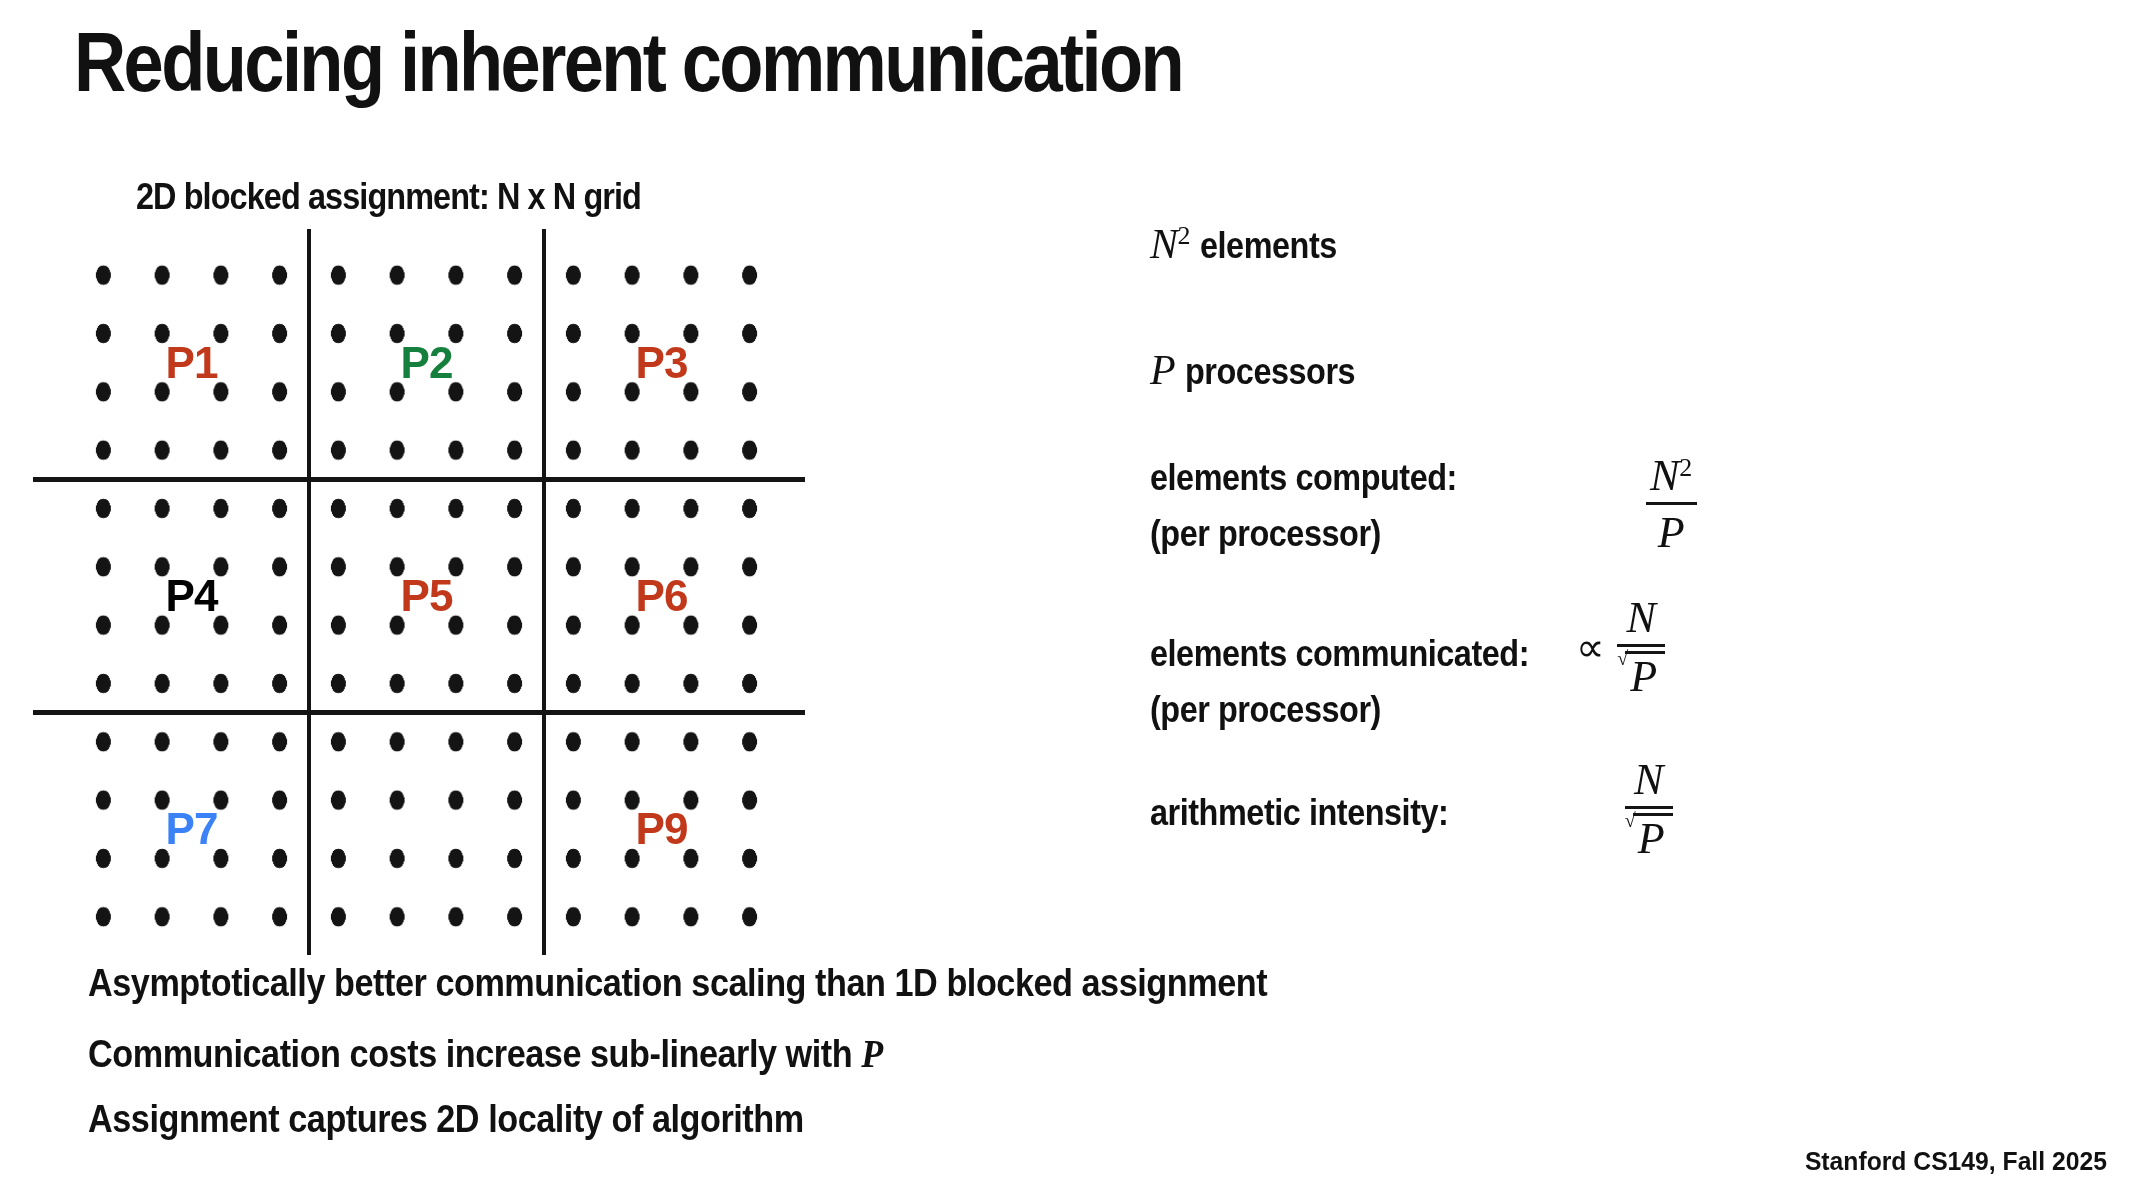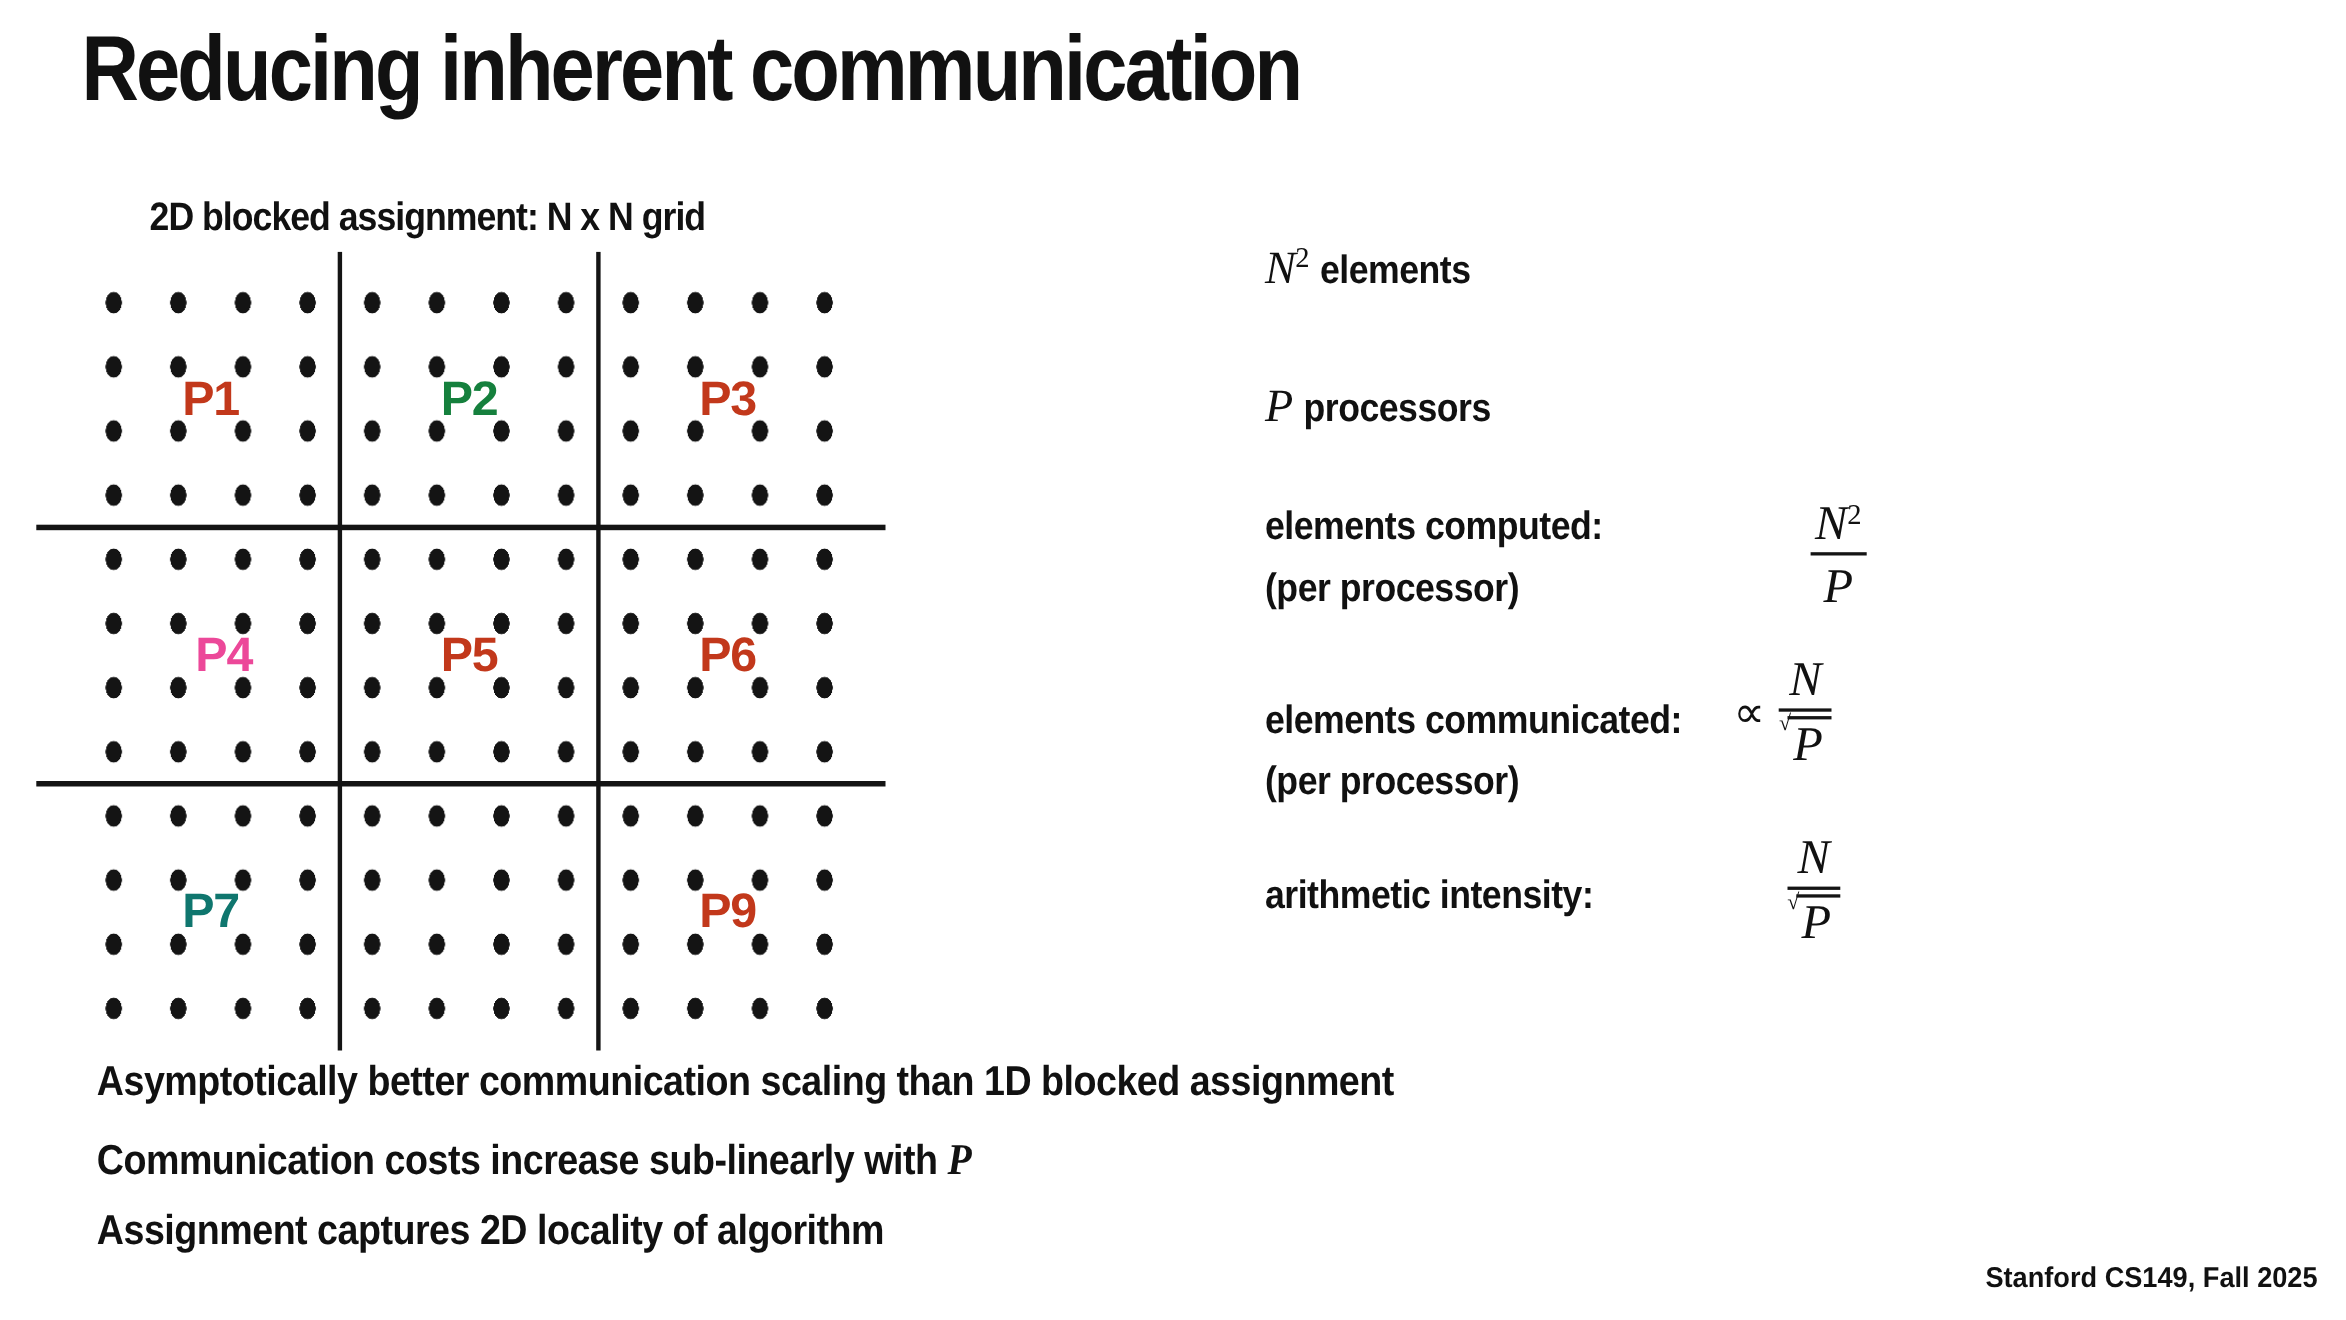--- a/index.html
+++ b/index.html
@@ -62,24 +62,24 @@
 
   <div class="abs dotgrid"></div>
   <div class="abs vline" style="left:307px;"></div>
   <div class="abs vline" style="left:542px;"></div>
   <div class="abs hline" style="top:477px;"></div>
   <div class="abs hline" style="top:710px;"></div>
 
   <div class="abs blockcell" style="left:74px;top:246px;color:#c2381b;">P1</div>
   <div class="abs blockcell" style="left:309px;top:246px;color:#15803d;">P2</div>
   <div class="abs blockcell" style="left:544px;top:246px;color:#c2381b;">P3</div>
-  <div class="abs blockcell" style="left:86px;top:479px;color:#ec4899;">P4</div>
+  <div class="abs blockcell" style="left:74px;top:479px;color:#000000;">P4</div>
   <div class="abs blockcell" style="left:309px;top:479px;color:#c2381b;">P5</div>
   <div class="abs blockcell" style="left:544px;top:479px;color:#c2381b;">P6</div>
-  <div class="abs blockcell" style="left:74px;top:712px;color:#0f766e;">P7</div>
+  <div class="abs blockcell" style="left:74px;top:712px;color:#3b82f6;">P7</div>
   <div class="abs blockcell" style="left:544px;top:712px;color:#c2381b;">P9</div>
 
   <div class="abs factline" style="left:1150px;top:220px;">
     <span class="mvar">N</span><span class="msup">2</span>
     <span class="cond" style="display:inline-block;">elements</span>
   </div>
 
   <div class="abs factline" style="left:1150px;top:346px;">
     <span class="mvar">P</span>
     <span class="cond" style="display:inline-block;">processors</span>

